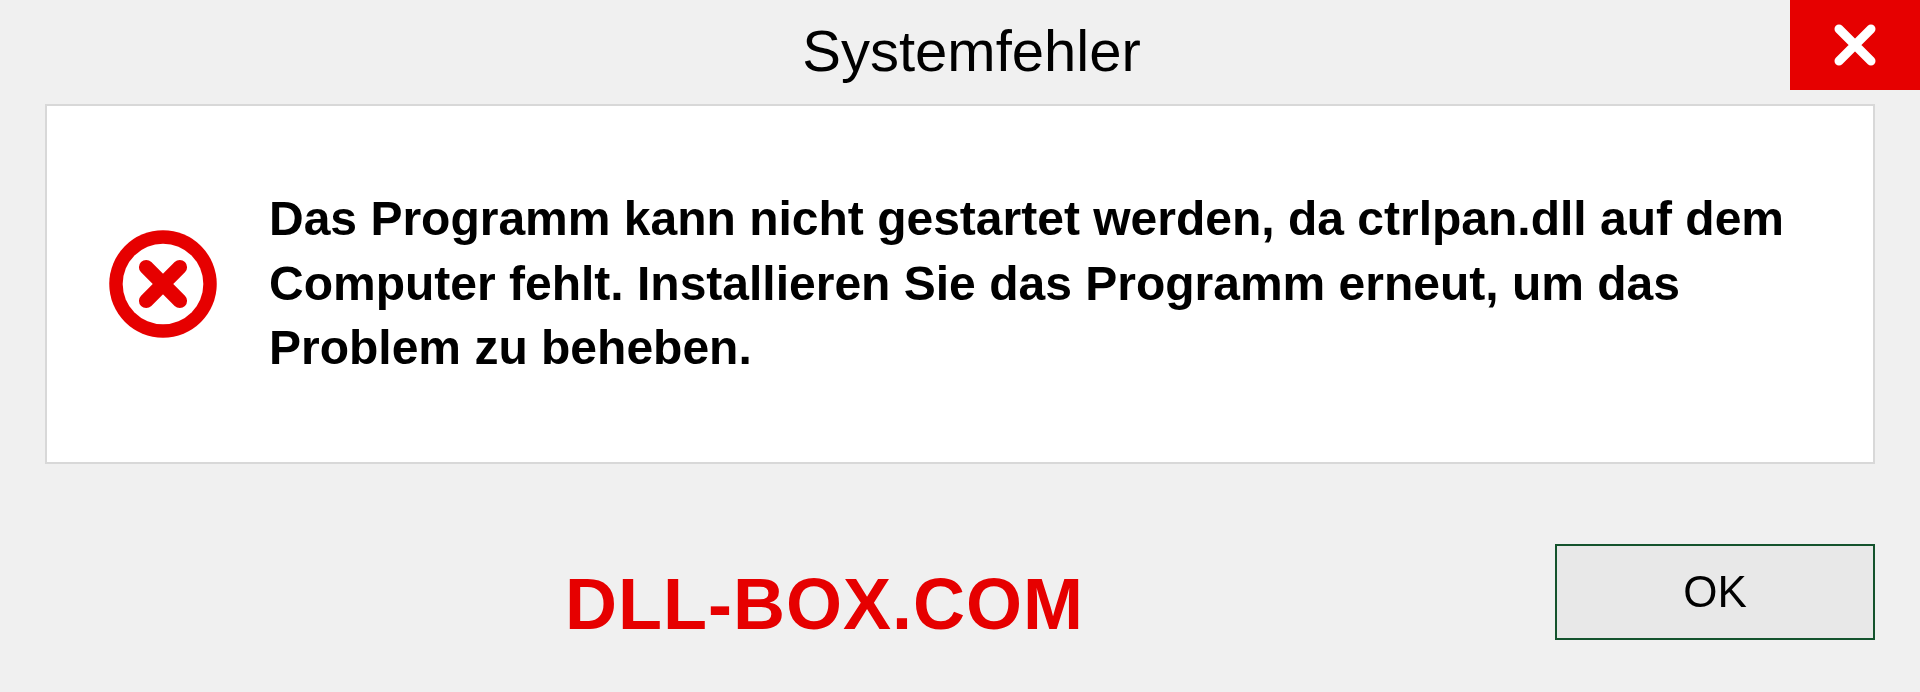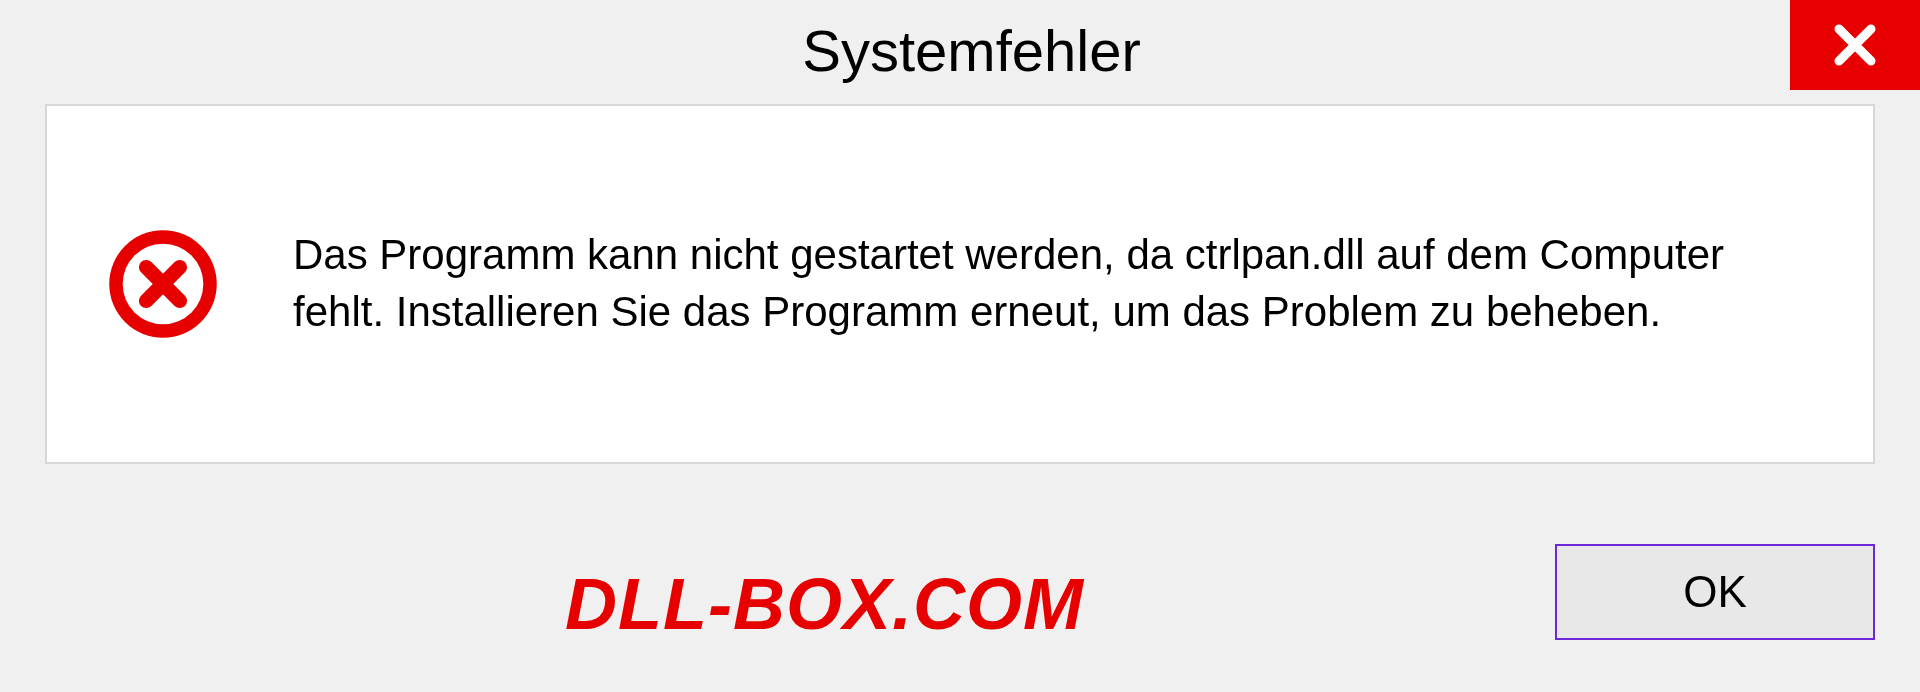--- a/index.html
+++ b/index.html
@@ -58,52 +58,50 @@
       align-items: center;
       padding: 0 60px;
     }
     .error-icon {
       width: 112px;
       height: 112px;
       flex-shrink: 0;
       margin-right: 50px;
     }
     .message {
-      font-size: 42px;
+      font-size: 48px;
       line-height: 1.35;
       color: #000;
-      font-weight: 400;
-      margin-left: 24px;
+      font-weight: 700;
     }
     .footer {
       position: absolute;
       bottom: 0;
       left: 0;
       right: 0;
       height: 180px;
       display: flex;
       align-items: center;
       justify-content: space-between;
       padding: 0 45px 20px 45px;
     }
     .watermark {
       font-size: 72px;
       font-weight: 800;
-      font-style: italic;
       color: #e60000;
       letter-spacing: 1px;
       font-family: Arial, sans-serif;
       margin-left: 520px;
       margin-top: 23px;
     }
     .ok-btn {
       width: 320px;
       height: 96px;
       background: #e8e8e8;
-      border: 2px solid #6d28d9;
+      border: 2px solid #14532d;
       font-size: 44px;
       color: #000;
       cursor: pointer;
       font-family: inherit;
       display: flex;
       align-items: center;
       justify-content: center;
     }
   </style>
 </head>

